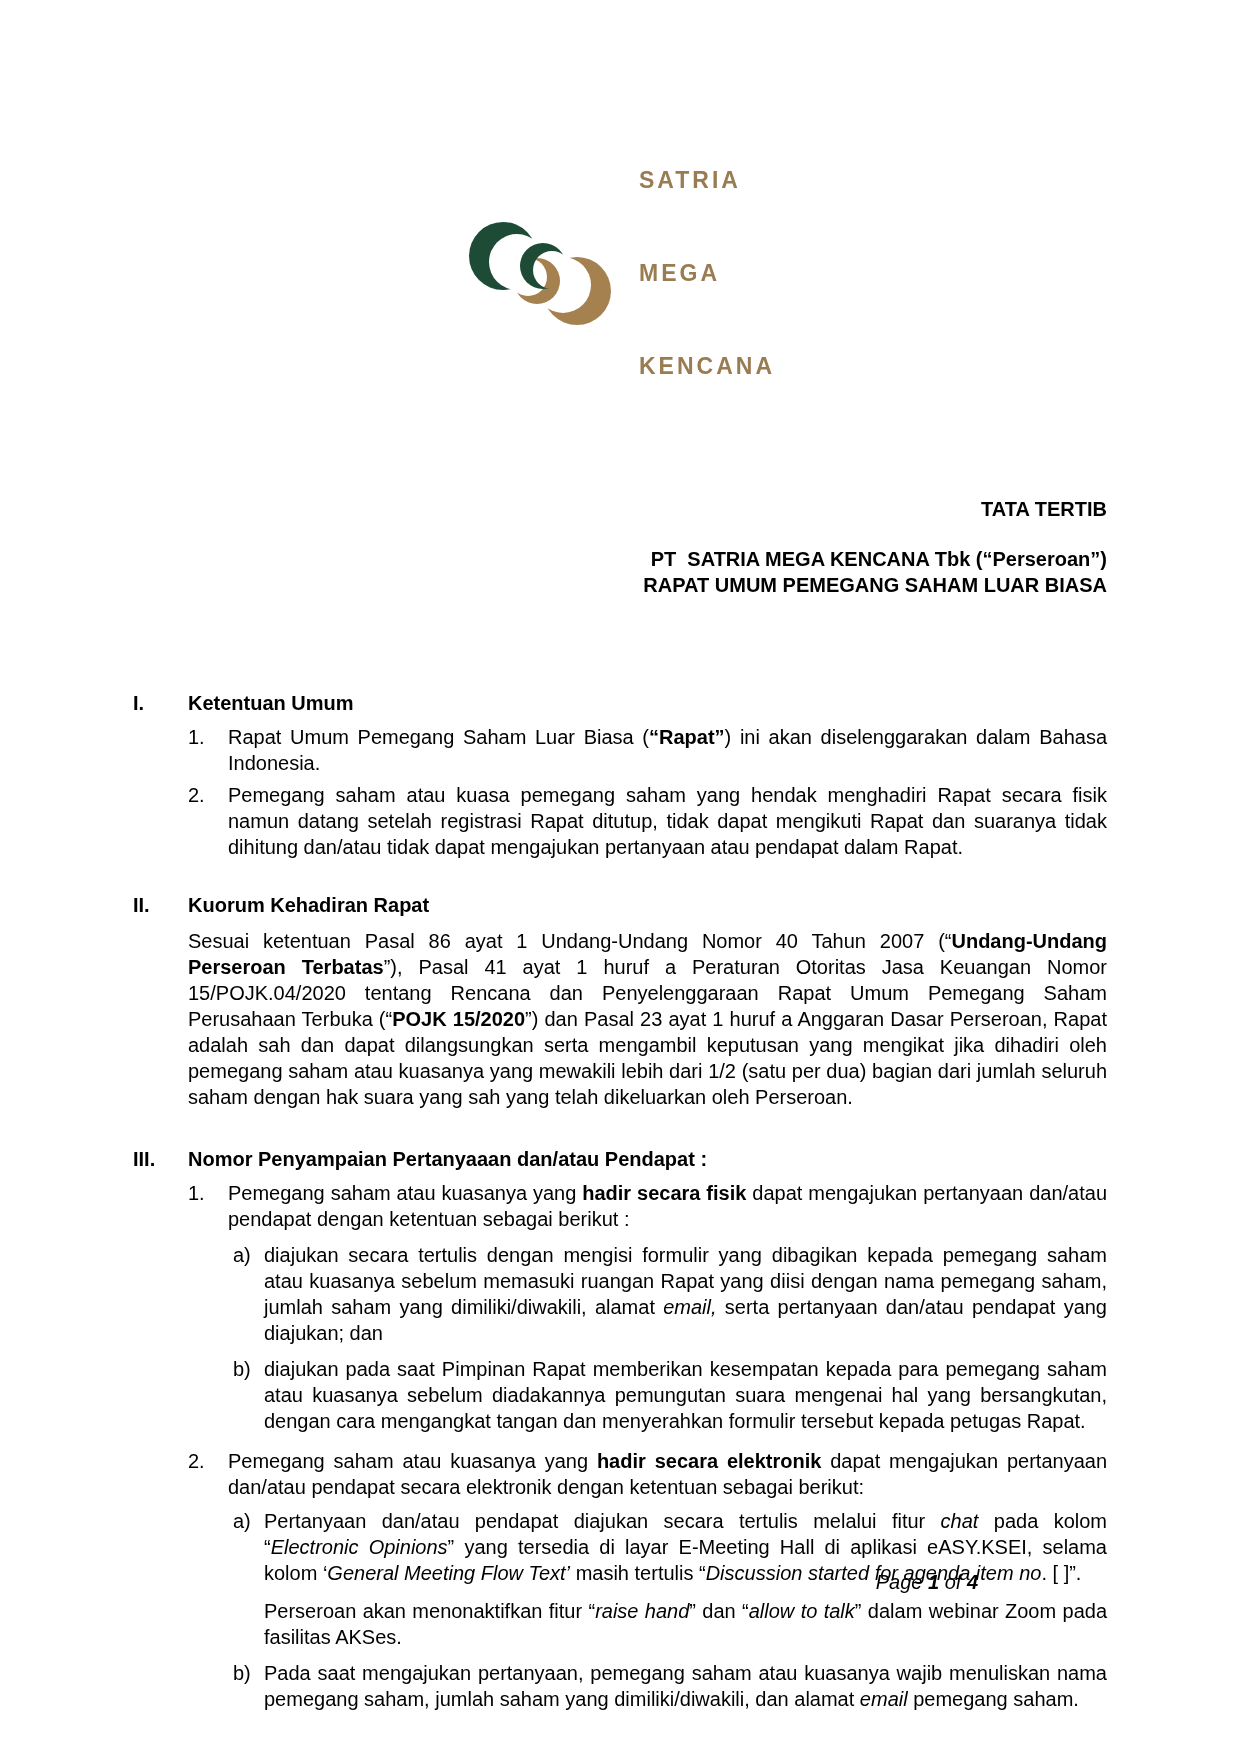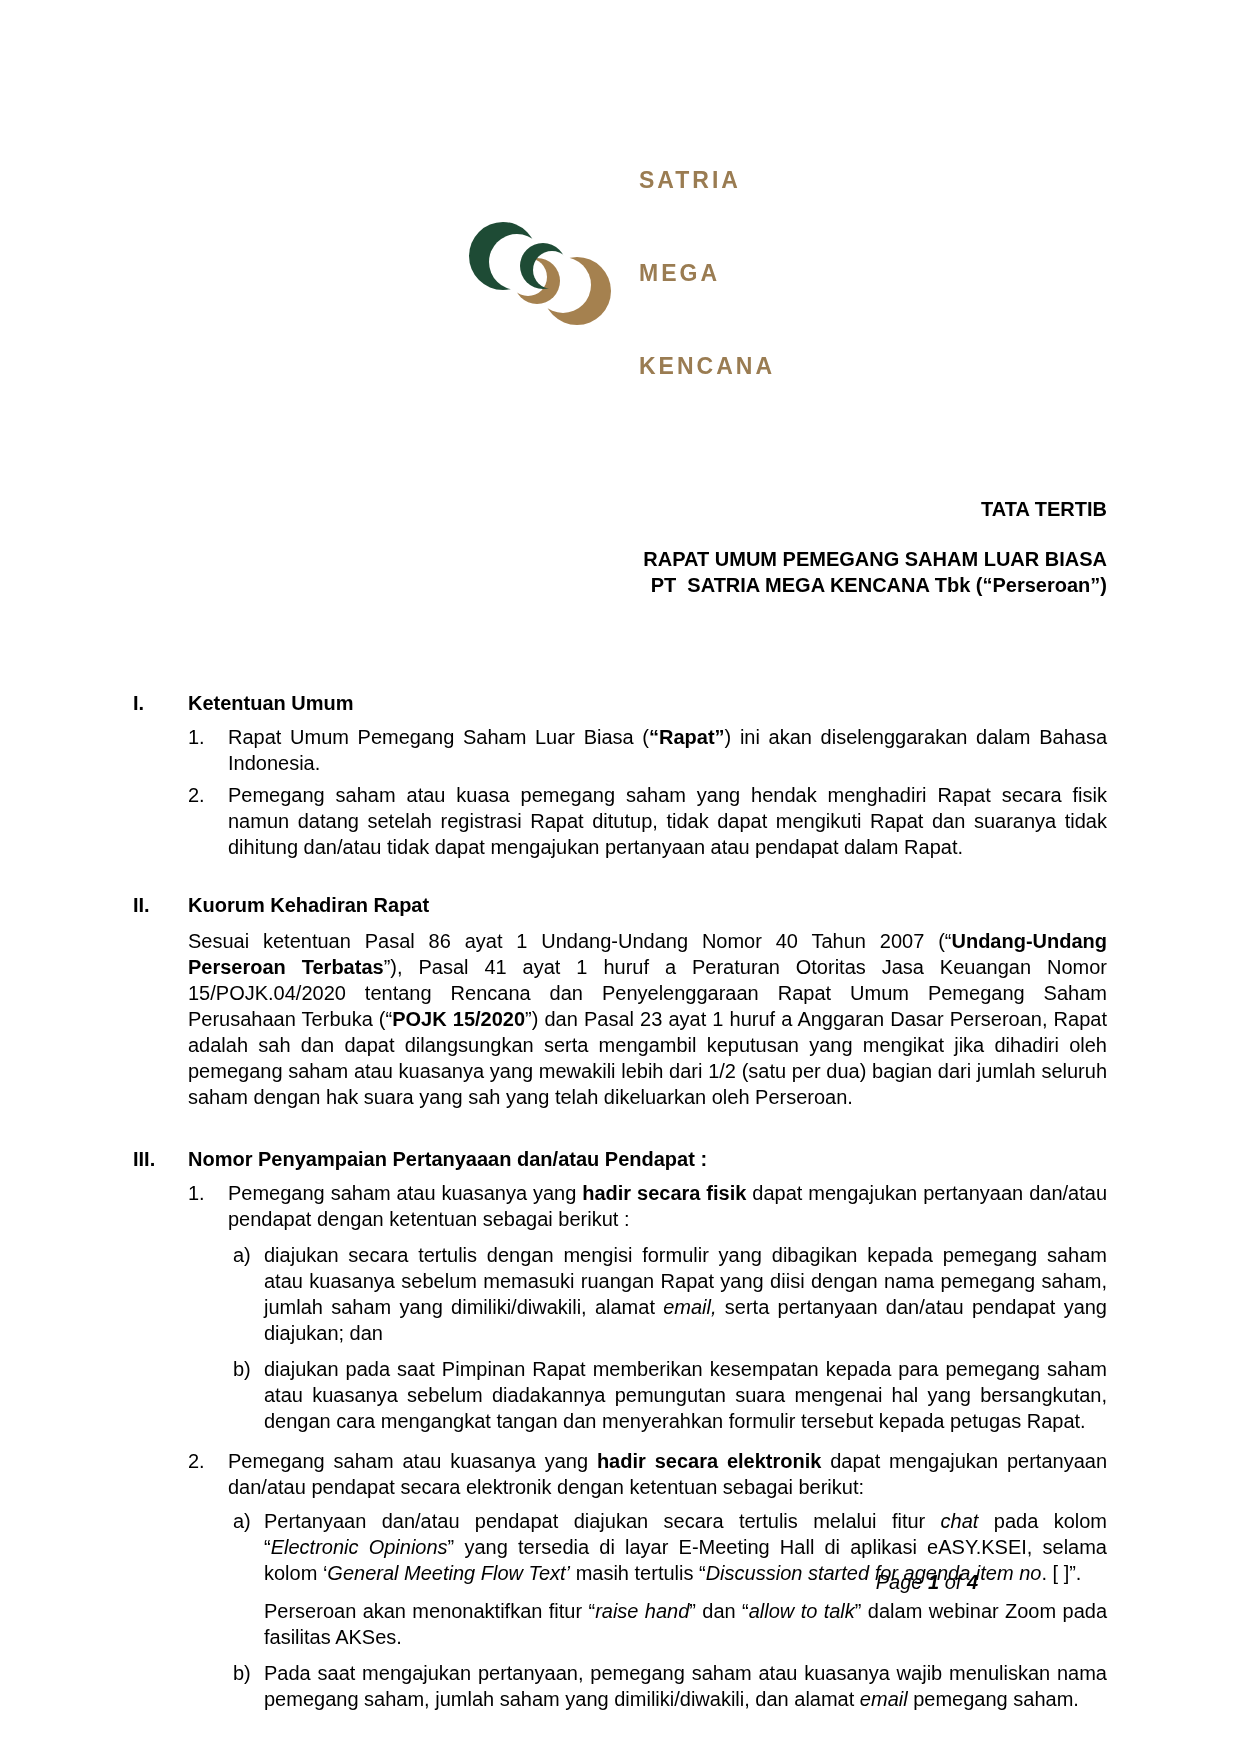--- a/index.html
+++ b/index.html
@@ -97,22 +97,22 @@
       </svg>
       <div class="logo-text">
         <div>SATRIA</div>
         <div>MEGA</div>
         <div>KENCANA</div>
       </div>
     </div>
 
     <div class="title-block">
       <div class="doc-title">TATA TERTIB</div>
+      <div class="doc-sub">PT  SATRIA MEGA KENCANA Tbk (“Perseroan”)</div>
       <div class="doc-sub">RAPAT UMUM PEMEGANG SAHAM LUAR BIASA</div>
-      <div class="doc-sub">PT  SATRIA MEGA KENCANA Tbk (“Perseroan”)</div>
     </div>
 
     <div class="section" id="sec1">
       <div class="sec-head">
         <span class="numeral">I.</span>
         <span class="sec-title">Ketentuan Umum</span>
       </div>
       <div class="sec-body">
         <div class="item item-1">
           <span class="inum">1.</span>

